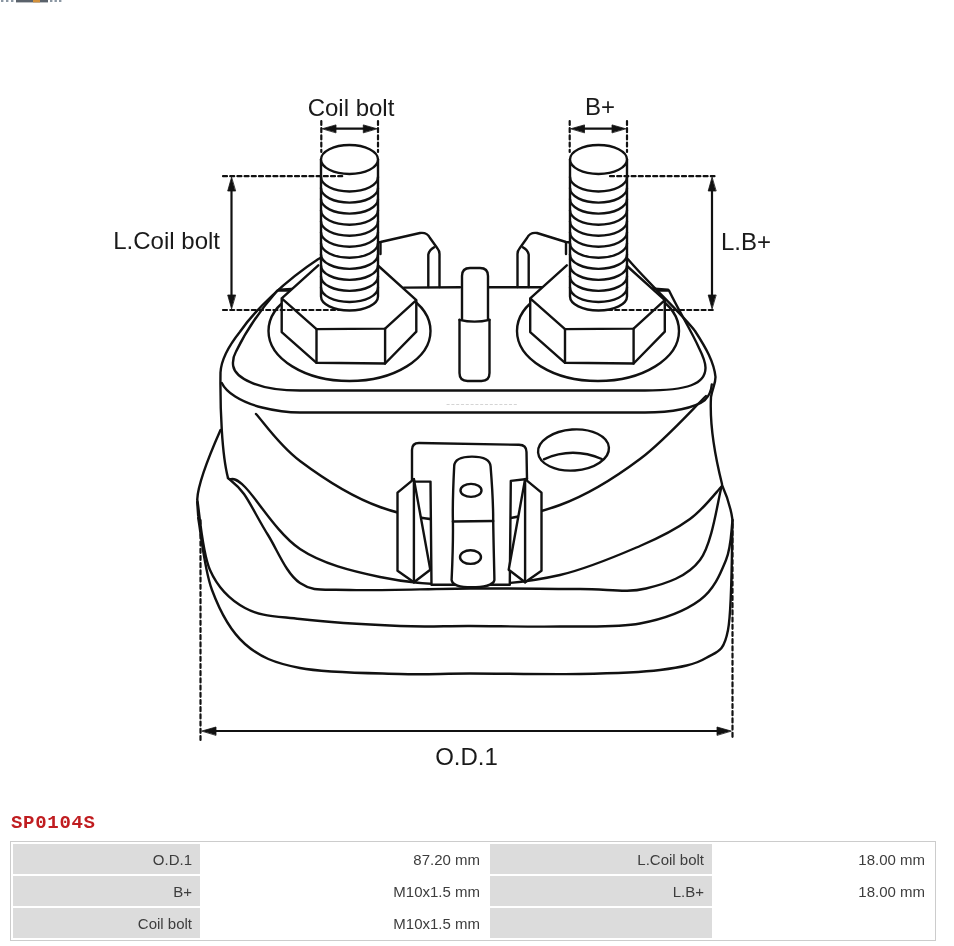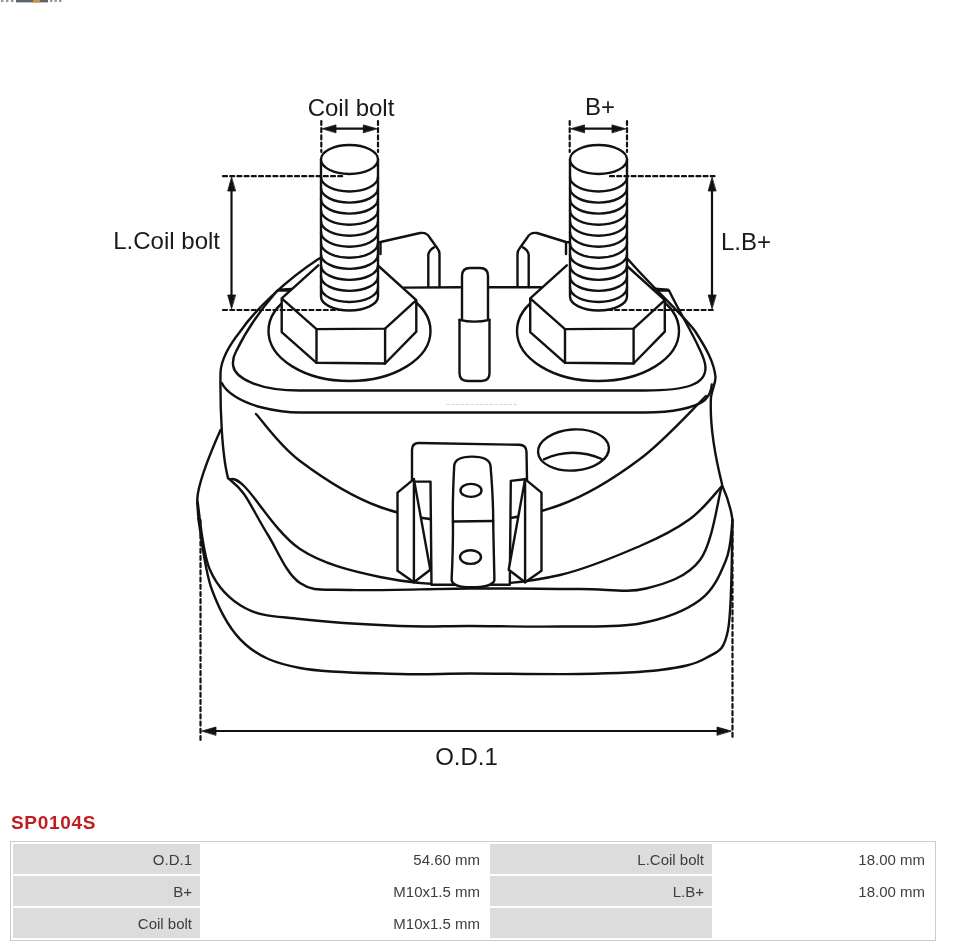--- a/index.html
+++ b/index.html
@@ -1,18 +1,18 @@
 <!DOCTYPE html>
 <html><head>
 <meta charset="utf-8">
 <style>
   html,body{margin:0;padding:0;background:#ffffff;}
   body{width:954px;height:946px;font-family:"Liberation Sans",sans-serif;position:relative;overflow:hidden;}
   #diagram{position:absolute;left:0;top:0;}
-  #code{position:absolute;left:11px;top:812px;font-size:19px;color:#c01d20;font-weight:bold;letter-spacing:0.7px;}
+  #code{position:absolute;left:11px;top:812px;font-size:19px;color:#c01d20;font-weight:bold;letter-spacing:0.7px;font-family:Liberation Mono, monospace;}
   table{position:absolute;left:10px;top:841px;width:926px;border-collapse:separate;border-spacing:2px;background:#ffffff;border:1px solid #cccccc;table-layout:fixed;}
   td{height:30px;padding:0 8px 0 0;text-align:right;vertical-align:middle;font-size:15px;color:#3d3d3d;}
   td.g{background:#dcdcdc;}
   td.w{background:#ffffff;}
 </style>
 </head>
 <body>
 <svg id="diagram" width="954" height="810" viewBox="0 0 954 810">
   <g fill="none" stroke="#111111" stroke-width="2.4" stroke-linecap="round" stroke-linejoin="round">
 
@@ -192,21 +192,21 @@
 <table>
   <colgroup>
       <col style="width:187px">
       <col style="width:286px">
       <col style="width:222px">
       <col>
     </colgroup>
   <tbody>
       <tr>
         <td class="g">O.D.1</td>
-        <td class="w">54.60 mm</td>
+        <td class="w">87.20 mm</td>
         <td class="g">L.Coil bolt</td>
         <td class="w">18.00 mm</td>
       </tr>
   <tr>
         <td class="g">B+</td>
         <td class="w">M10x1.5 mm</td>
         <td class="g">L.B+</td>
         <td class="w">18.00 mm</td>
       </tr>
   <tr>

